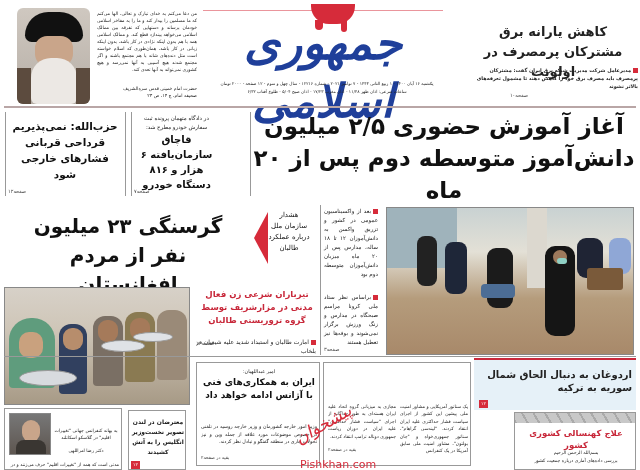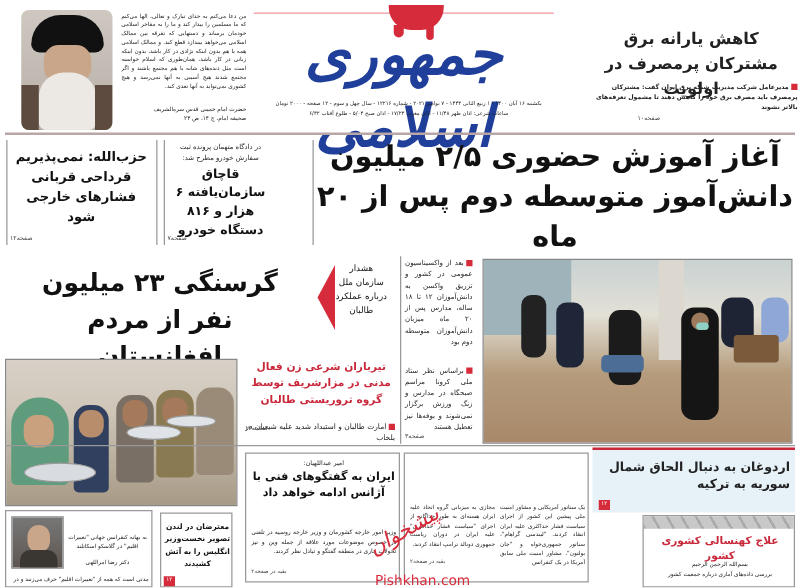--- a/index.html
+++ b/index.html
@@ -125,21 +125,21 @@
   <div class="abs tiny" style="left:4px;top:52px;width:110px;font-size:4.6px;line-height:7px;white-space:nowrap;overflow:hidden;">مدتی است که همه از "تغییرات اقلیم" حرف می‌زنند و در</div>
 </div>
 
 <div class="abs" style="left:128px;top:410px;width:58px;height:60px;border:1px solid #999;">
   <div class="abs center bold" style="left:2px;top:6px;width:54px;font-size:6px;line-height:10px;">معترضان در لندن تصویر نخست‌وزیر انگلیس را به آتش کشیدند</div>
   <div class="abs center" style="left:2px;top:50px;width:9px;height:8px;background:#d62b3a;color:#fff;font-size:4.5px;line-height:8px;">۱۲</div>
 </div>
 
 <div class="abs" style="left:196px;top:362px;width:124px;height:104px;border:1px solid #999;">
   <div class="abs tiny center" style="left:2px;top:4px;width:120px;font-size:5px;">امیر عبداللهیان:</div>
-  <div class="abs center bold" style="left:4px;top:13px;width:116px;font-size:9px;line-height:13px;">ایران به گفتگو‌های فنی با آژانس ادامه خواهد داد</div>
+  <div class="abs center bold" style="left:4px;top:13px;width:116px;font-size:9px;line-height:13px;">ایران به همکاری‌های فنی با آژانس ادامه خواهد داد</div>
   <div class="abs tiny" style="left:4px;top:60px;width:116px;height:30px;overflow:hidden;font-size:4.8px;line-height:7.5px;text-align:justify;">وزیر امور خارجه کشورمان و وزیر خارجه روسیه در تلفنی در خصوص موضوعات مورد علاقه از جمله وین و نیز تحولات جاری در منطقه گفتگو و تبادل نظر کردند.</div>
   <div class="abs pg" style="left:4px;top:92px;width:60px;text-align:left;font-size:4.5px;">بقیه در صفحه۲</div>
 </div>
 
 <div class="abs" style="left:323px;top:362px;width:148px;height:104px;border:1px solid #999;">
   <div class="abs tiny" style="left:76px;top:40px;width:68px;height:56px;overflow:hidden;font-size:4.6px;line-height:7.4px;text-align:justify;">یک سناتور آمریکایی و مشاور امنیت ملی پیشین این کشور از اجرای سیاست فشار حداکثری علیه ایران انتقاد کردند. "لیندسی گراهام"، سناتور جمهوری‌خواه و "جان بولتون"، مشاور امنیت ملی سابق آمریکا در یک کنفرانس</div>
   <div class="abs tiny" style="left:4px;top:40px;width:68px;height:40px;overflow:hidden;font-size:4.6px;line-height:7.4px;text-align:justify;">مجازی به میزبانی گروه اتحاد علیه ایران هسته‌ای به طور جداگانه از اجرای "سیاست فشار حداکثری" علیه ایران در دوران ریاست جمهوری دونالد ترامپ انتقاد کردند.</div>
   <div class="abs pg" style="left:4px;top:84px;width:60px;text-align:left;font-size:4.5px;">بقیه در صفحه۲</div>
 </div>
 

